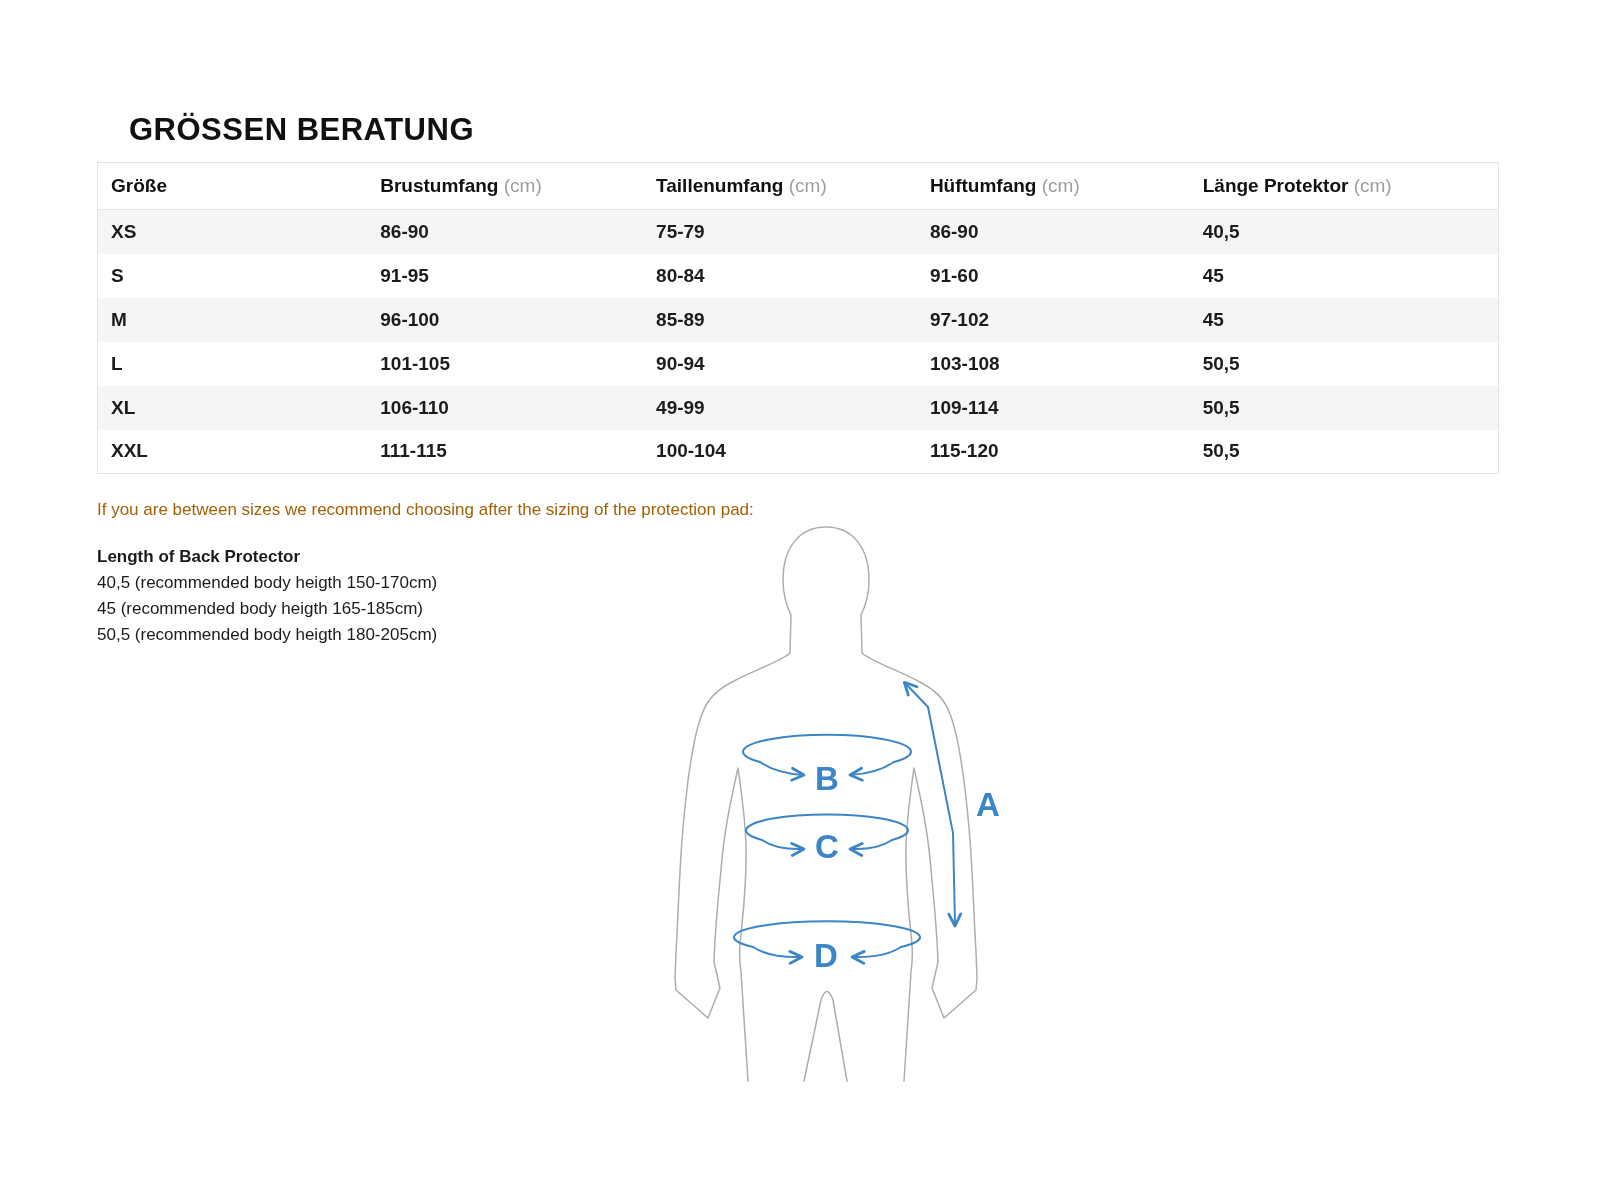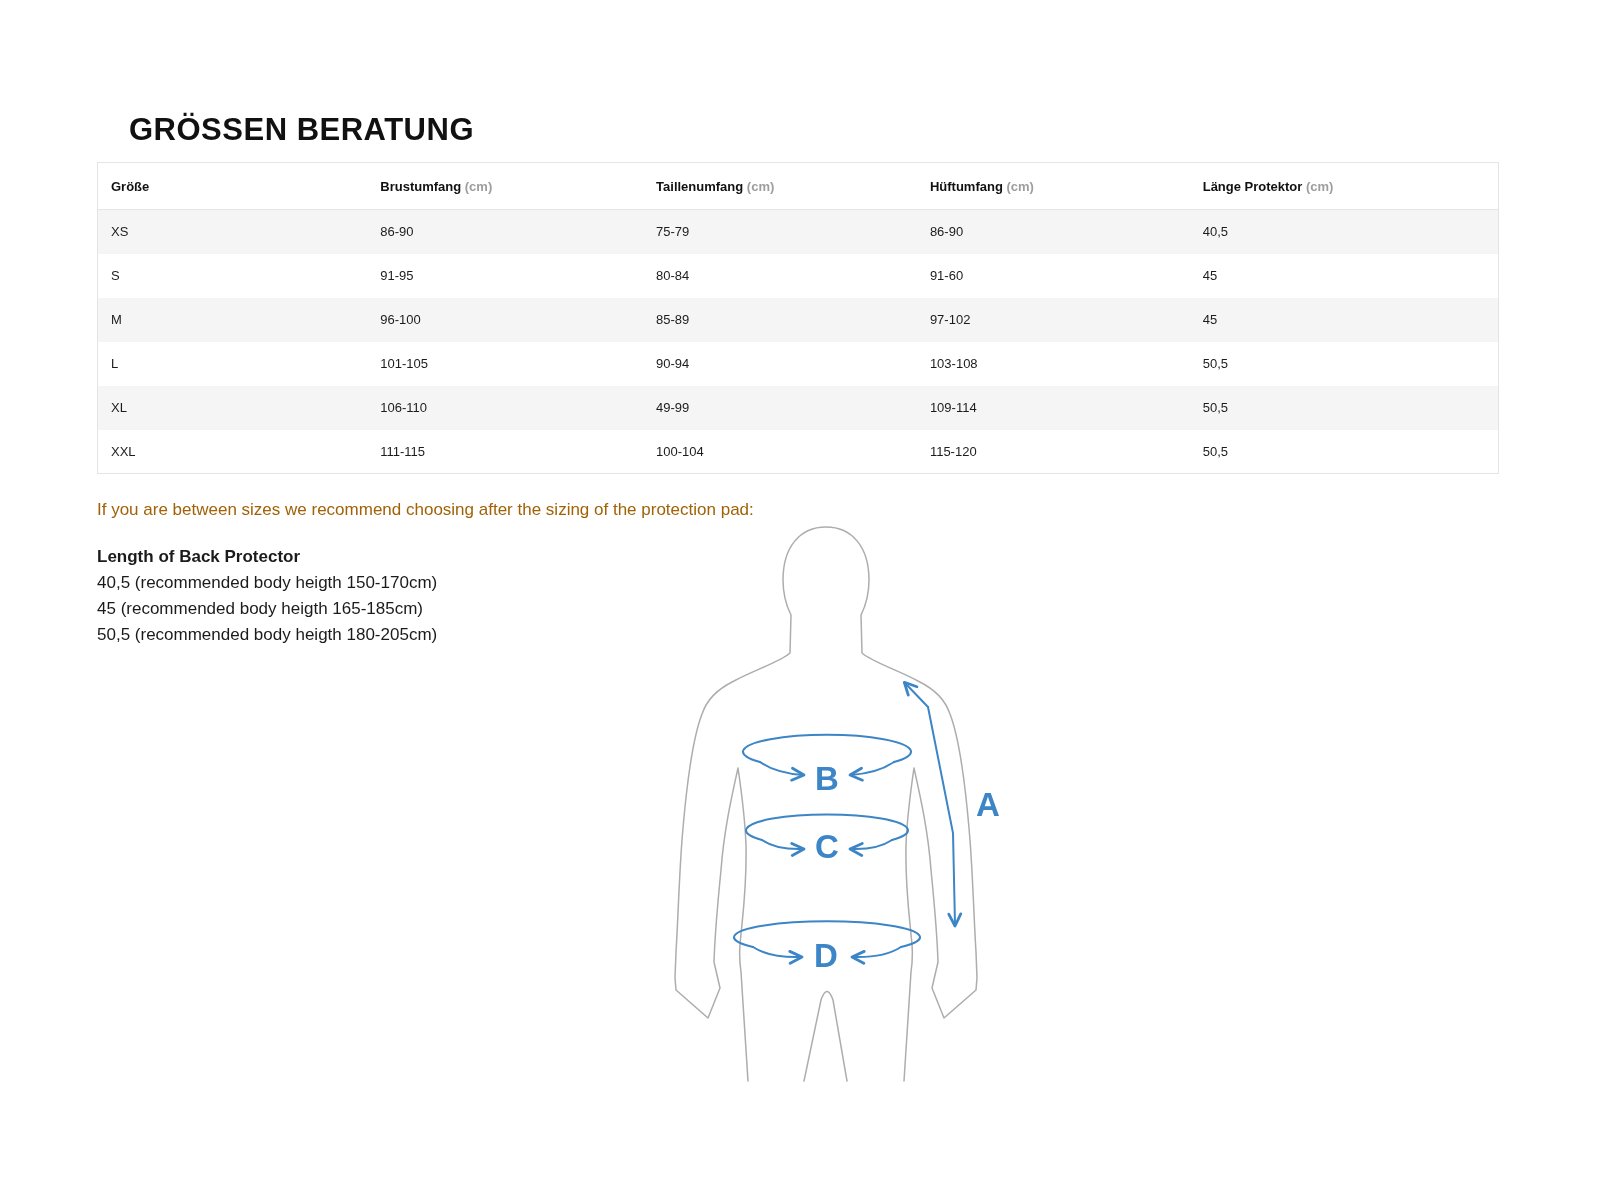--- a/index.html
+++ b/index.html
@@ -18,41 +18,41 @@
     letter-spacing: 0.5px;
     color: #111;
     margin-left: 32px;
   }
   table.size-table {
     position: absolute;
     left: 97px; top: 162px;
     width: 1402px;
     border-collapse: collapse;
     border: 1px solid #e4e4e4;
-    font-size: 13px;
+    font-size: 19px;
   }
   table.size-table th {
     height: 47px;
     text-align: left;
     font-weight: bold;
     color: #111;
     border-bottom: 1px solid #e4e4e4;
     vertical-align: middle;
   }
   table.size-table td {
     height: 44px;
     vertical-align: middle;
     color: #1c1c1c;
-    font-weight: normal;
+    font-weight: bold;
   }
   table.size-table th:first-child,
   table.size-table td:first-child { padding-left: 13px; }
   table.size-table tbody tr:nth-child(odd) { background: #f5f5f5; }
   table.size-table tbody tr:nth-child(even) { background: #ffffff; }
-  .unit { color: #9e9e9e; font-weight: bold; }
+  .unit { color: #9e9e9e; font-weight: normal; }
   .note-between {
     position: absolute;
     left: 97px; top: 500px;
     font-size: 17px;
     color: #a16207;
   }
   .protector-block {
     position: absolute;
     left: 97px; top: 536px;
     font-size: 17px;

